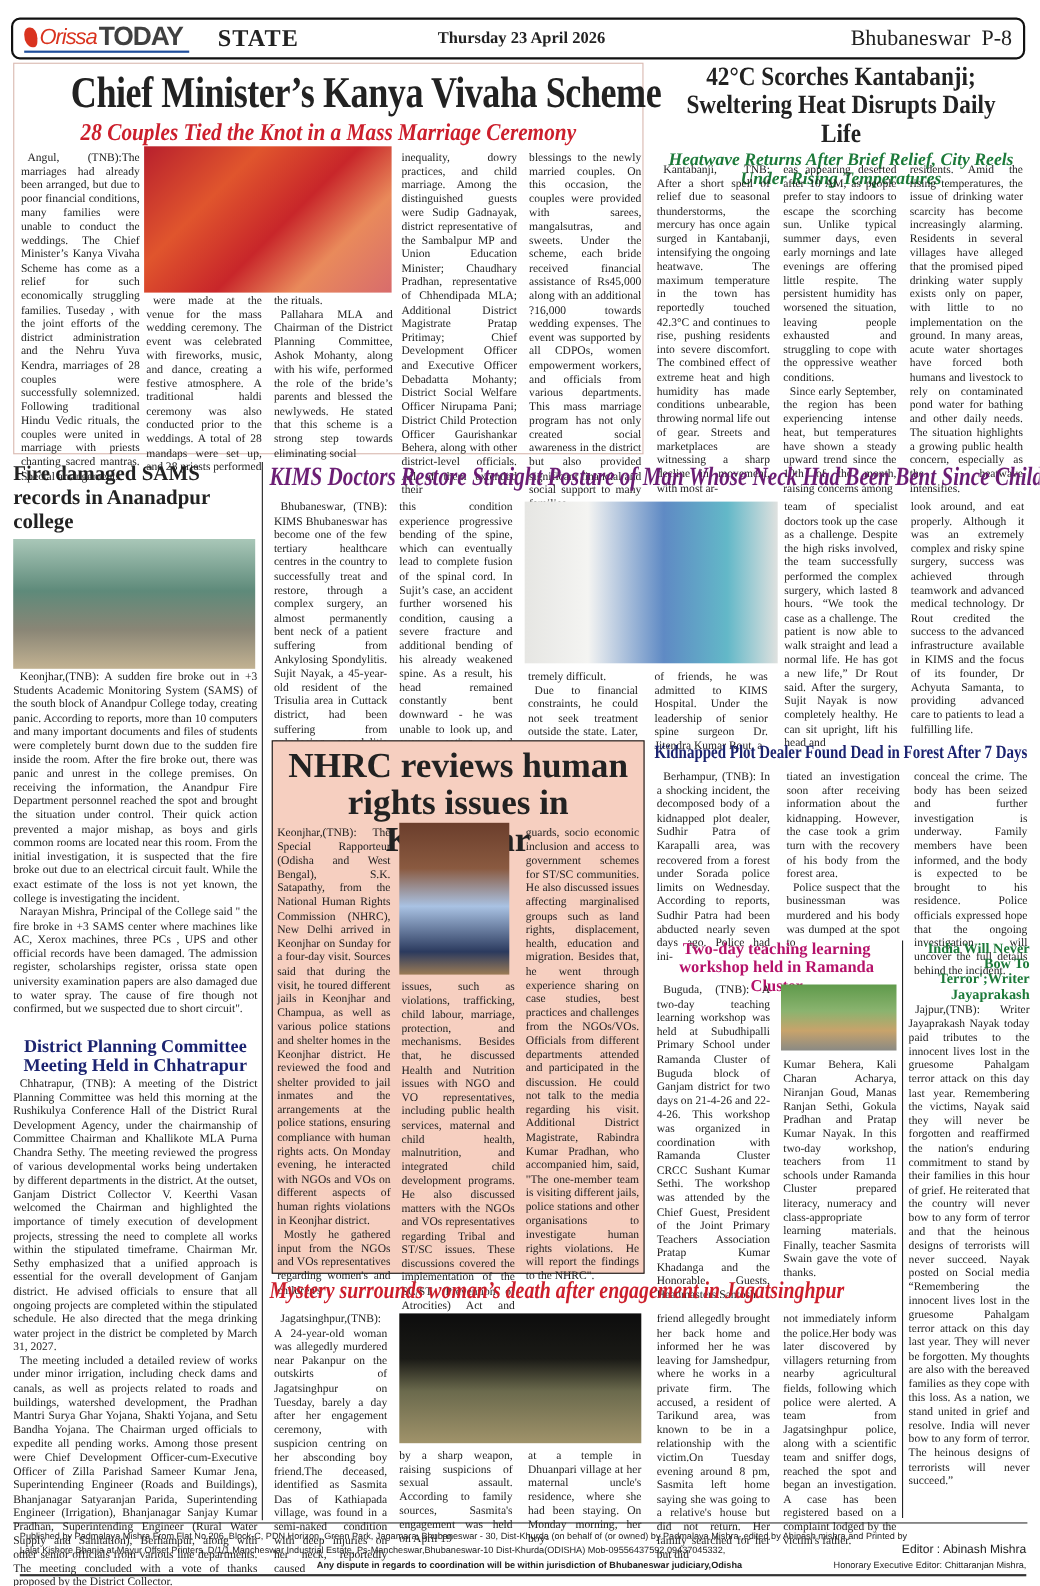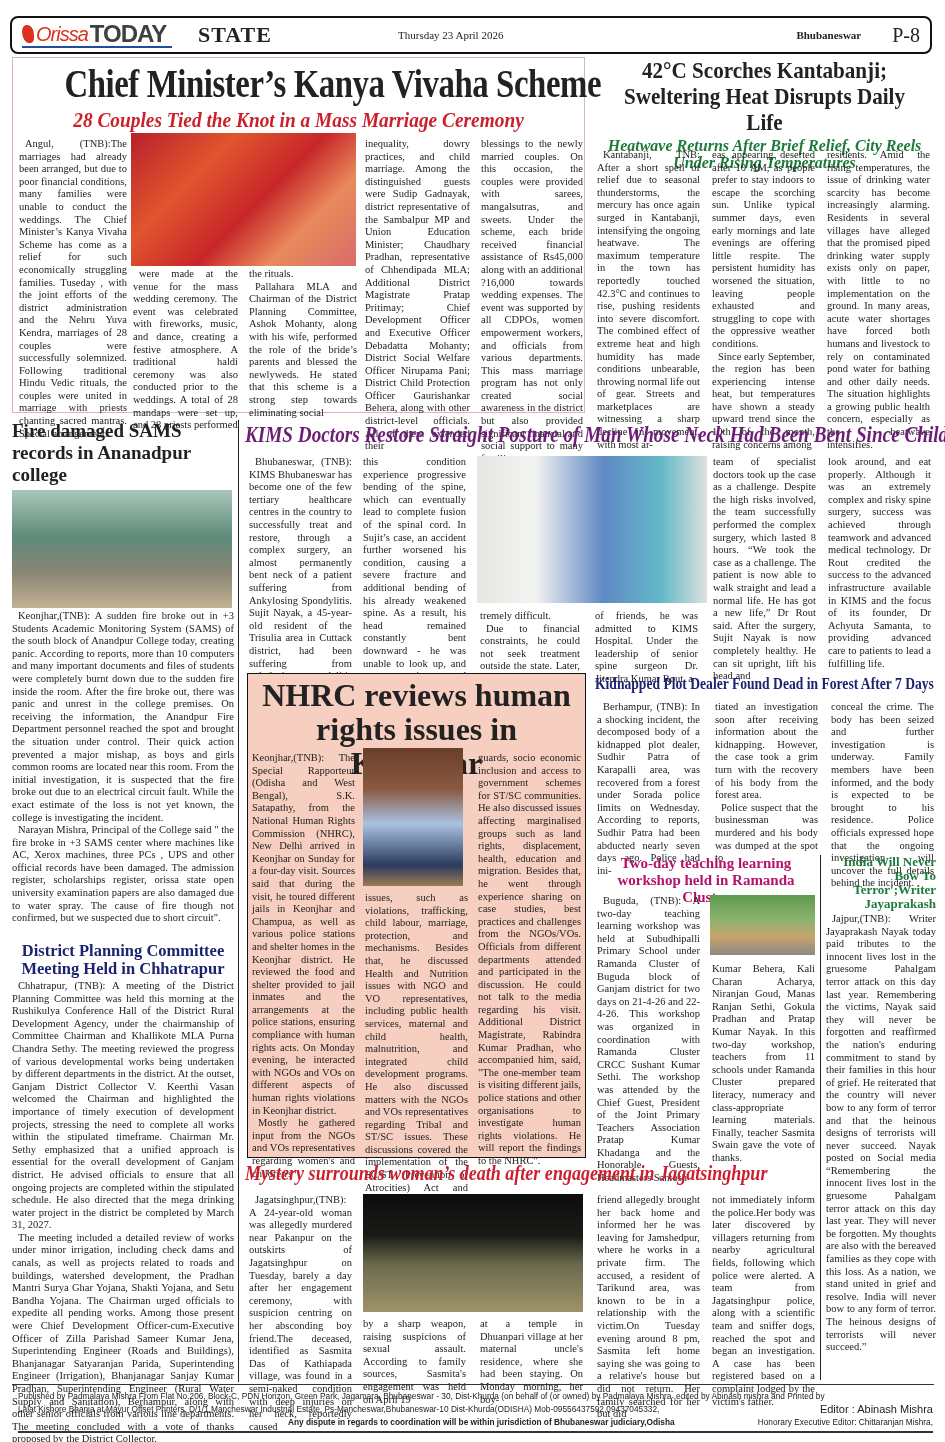--- a/index.html
+++ b/index.html
@@ -4,22 +4,22 @@
 <style>
 *{box-sizing:border-box;margin:0;padding:0}
 body{width:945px;height:1442px;background:#fff;font-family:"Liberation Serif",serif;color:#222;position:relative;overflow:hidden}
 .abs{position:absolute}
 .masthead{left:10px;top:16px;width:922px;height:38px;border:2px solid #111;border-radius:8px;display:flex;align-items:center;padding:0 10px}
 .logo{display:flex;align-items:center;width:150px;height:26px;position:relative;border-bottom:2px solid #1f4e9c}
 .logo .mark{width:12px;height:18px;background:#d9331f;border-radius:40% 60% 30% 70%;margin-right:2px}
 .logo .l1{font-family:"Liberation Sans",sans-serif;font-style:italic;color:#d9331f;font-size:20px;letter-spacing:-1px}
 .logo .l2{font-family:Liberation Sans, sans-serif;font-weight:bold;color:#404040;font-size:24px;letter-spacing:-1px;margin-left:2px}
 .section{font-family:"Liberation Serif",serif;font-weight:bold;font-size:22px;letter-spacing:1px;margin-left:26px;width:200px}
-.dateline{font-weight:normal;font-size:11px;flex:1}
-.city{font-weight:bold;font-size:11px;margin-right:31px}
+.dateline{font-weight:bold;font-size:15px;flex:1}
+.city{font-weight:normal;font-size:20px;margin-right:10px}
 .pageno{font-size:20px}
 .col{font-size:10.5px;line-height:12.6px;text-align:justify;hyphens:auto}
 .col p{text-indent:6px}
 .box{border:1px solid #d9b8b0}
 h1,h2,h3{font-family:"Liberation Serif",serif;font-weight:bold}
 .img{border:0}
 .footer{left:18px;top:1390px;width:915px;font-family:"Liberation Sans",sans-serif;font-size:8.3px;line-height:13px;color:#222}
 .rule{height:1px;background:#333}
 </style>
 </head>

